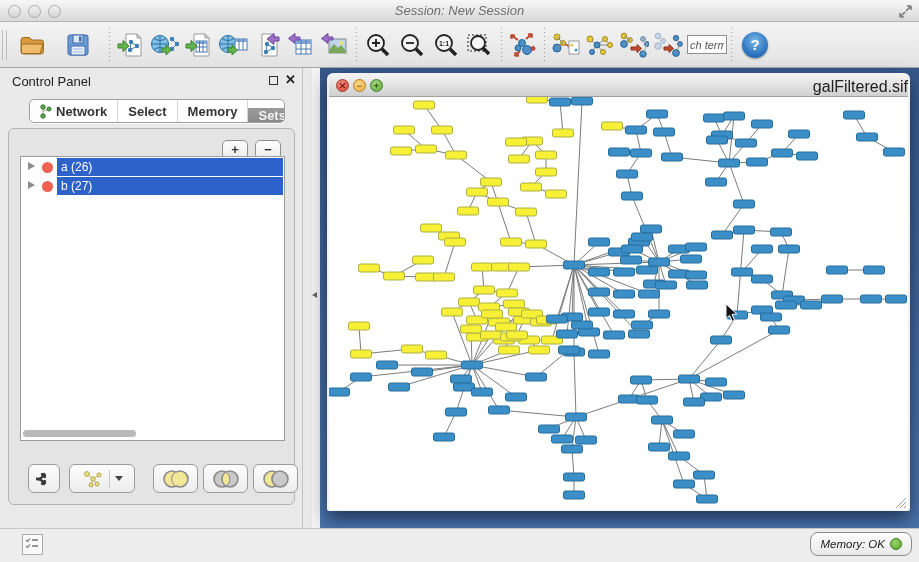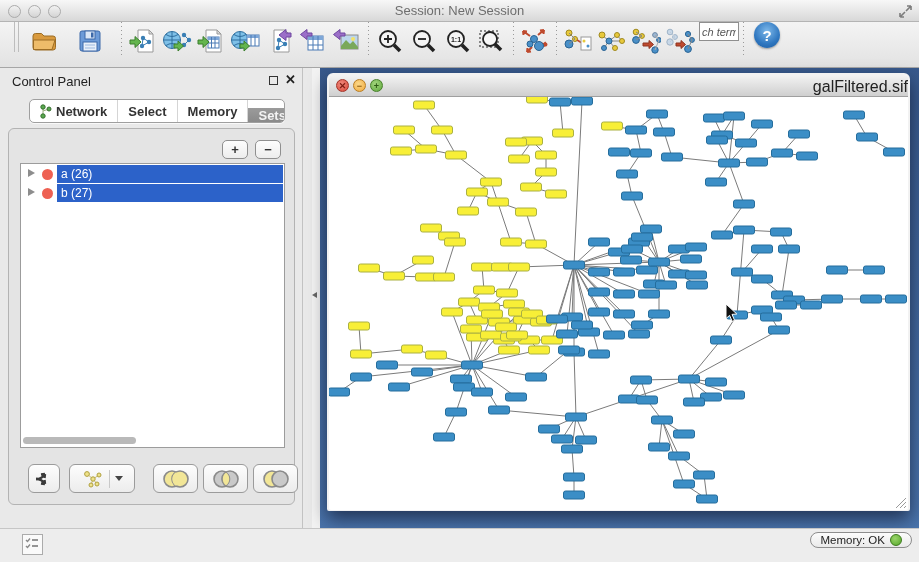--- a/index.html
+++ b/index.html
@@ -3,32 +3,32 @@
 <meta charset="utf-8">
 <style>
   * { margin:0; padding:0; box-sizing:border-box; }
   html,body { background:#555; }
   body { font-family:"Liberation Sans", sans-serif; }
   #window { position:relative; width:919px; height:562px; background:#ececec; overflow:hidden;
             box-shadow:0 10px 30px rgba(0,0,0,.5); }
 
   
   #titlebar { position:absolute; left:0; top:0; width:919px; height:22px;
-    background:linear-gradient(#f7f7f7,#d8d8d8); border-bottom:1px solid #b4b4b4; }
+    background:linear-gradient(#f7f7f7,#d8d8d8); border-bottom:1px solid #b4b4b4;font-style:italic; }
   .traffic { position:absolute; top:4.5px; width:13px; height:13px; border-radius:50%;
     background:linear-gradient(#f2f2f2,#d4d4d4); border:1px solid #ababab; }
   #tl-close{ left:8px; } #tl-min{ left:28px; } #tl-zoom{ left:48px; }
   #win-title { position:absolute; left:0; right:0; top:3px; text-align:center;
     font-size:13px; color:#6e6e6e; }
   #fullscreen-ic { position:absolute; right:6px; top:4px; width:15px; height:15px; }
 
   
   #toolbar { position:absolute; left:0; top:22px; width:919px; height:46px;
     background:linear-gradient(#f4f4f4,#e2e2e2); border-bottom:1px solid #a6a6a6;
-    display:flex; align-items:flex-start;padding-left:12px; }
+    display:flex; align-items:center; }
   .tb-handle { width:5px; height:30px; margin-left:2px;
     border-left:1px solid #bdbdbd; border-right:1px solid #bdbdbd; }
   .tb-sep { width:1px; height:34px; margin:0 4px;
     background-image:linear-gradient(#9a9a9a 30%, rgba(0,0,0,0) 0%);
     background-size:1px 4px; background-repeat:repeat-y; }
   .tb-btn { width:34px; height:38px; border:none; background:transparent;
     display:flex; align-items:center; justify-content:center; padding:0; cursor:default; }
   .tb-btn svg { display:block; }
   #search-input { width:40px; height:19px; border:1px solid #8f8f8f; background:#fff;
     font-style:italic; font-size:11px; color:#555; padding:0 2px;
@@ -54,21 +54,21 @@
     gap:4px; font-size:13px; font-weight:bold; color:#333; border:none; background:transparent;
     border-right:1px solid #d5d5d5; padding:0 10px; }
   .cp-tab.sel { background:linear-gradient(#9b9b9b,#8a8a8a); color:#f3f3f3;
     border-right:none;margin-top:8px; }
   #cp-box { position:absolute; left:8px; top:60px; width:287px; height:377px;
     border:1px solid #b3b3b3; border-radius:6px; background:#e4e4e4; }
   .pm-btn { position:absolute; top:11px; width:26px; height:19px; border:1px solid #8f8f8f;
     border-radius:5px; background:linear-gradient(#fdfdfd,#ededed); font-weight:bold;
     font-size:13px; color:#333; line-height:15px; }
   #add-btn { left:213px; } #remove-btn { left:246px; }
-  #sets-list { position:absolute; left:11px; top:34px; width:265px; height:285px;
+  #sets-list { position:absolute; left:11px; top:27px; width:265px; height:285px;
     background:#fff; border:1px solid #9c9c9c; }
   .set-row { position:relative; height:18px; margin-top:1px; }
   .row-tri { position:absolute; left:7px; top:4px; width:0; height:0;
     border-left:7px solid #8d8d8d; border-top:4.5px solid transparent;
     border-bottom:4.5px solid transparent; }
   .row-dot { position:absolute; left:21px; top:3.5px; width:11px; height:11px;
     border-radius:50%; background:#ee6153; }
   .row-hl { position:absolute; left:36px; right:1px; top:0; height:18px;
     background:#2c62c9; color:#fff; font-size:12px; line-height:18px; padding-left:4px; }
   #list-scrollbar { position:absolute; left:2px; bottom:3px; width:113px; height:7px;
@@ -115,24 +115,24 @@
     overflow:hidden; border-radius:0 0 2px 2px; }
   #network-canvas { position:absolute; left:0; top:0; }
   #mouse-cursor { position:absolute; left:396px; top:206px; }
   #resize-grip { position:absolute; right:1px; bottom:1px; }
 
   
   #statusbar { position:absolute; left:0; top:528px; width:919px; height:34px;
     background:#ededed; border-top:1px solid #c6c6c6; }
   #task-btn { position:absolute; left:22px; top:5px; width:21px; height:21px;
     border:1px solid #ababab; background:#fafafa; padding:0; }
-  #memory-btn { position:absolute; right:7px; top:3px; height:16px;
+  #memory-btn { position:absolute; right:7px; top:3px; height:24px;
     border:1px solid #8d8d8d; border-radius:8px;
     background:linear-gradient(#fcfcfc,#e9e9e9); display:flex; align-items:center;
-    gap:5px; padding:0 9px; font-size:11.5px; color:#222; }
+    gap:5px; padding:0 9px; font-size:11.5px; color:#222;font-style:italic; }
   #memory-dot { width:12px; height:12px; border-radius:50%;
     background:radial-gradient(circle at 40% 35%, #9ad46a, #55a829);
     border:1px solid #3c7a1c; }
 </style>
 </head>
 <body>
 
 <div id="window">
 
   <div id="titlebar">

